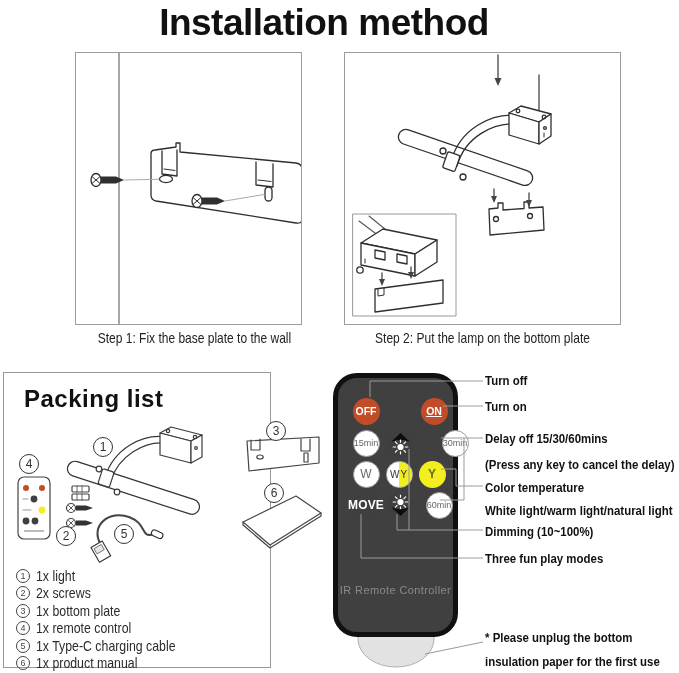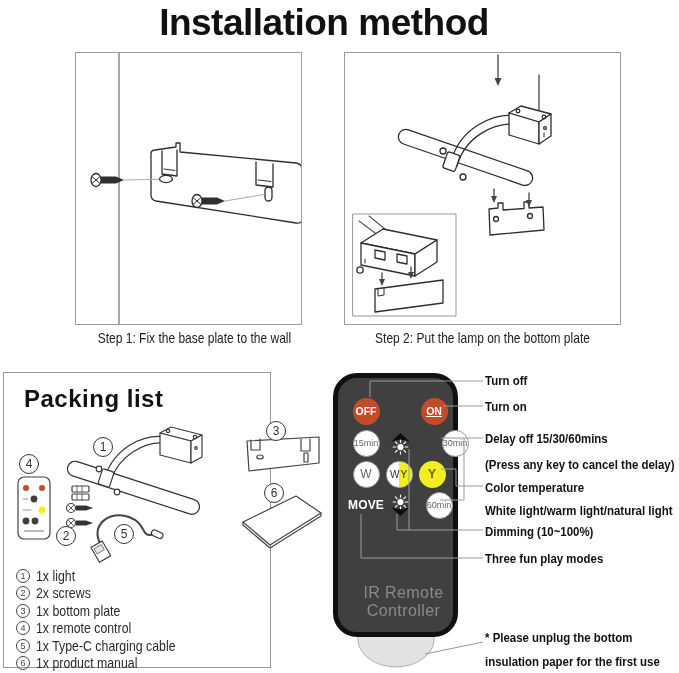--- a/index.html
+++ b/index.html
@@ -34,21 +34,21 @@
   .btn{position:absolute;width:27px;height:27px;border-radius:50%;display:flex;align-items:center;
        justify-content:center;box-sizing:border-box;font-weight:700;}
   .btn.red{background:#c24b28;color:#fff;font-size:10.5px;}
   .btn.outline{background:#fff;border:1px solid #9a9a9a;color:#666;font-weight:400;font-size:9px;}
   .btn.dark{background:#3f3f3f;color:#fff;}
   .btn.yellow{background:#f2ee20;color:#6b6b1e;font-size:12px;}
   .btn.split{background:linear-gradient(90deg,#fff 0 50%,#f2ee20 50% 100%);border:1px solid #bbb;
              color:#333;font-weight:400;font-size:10px;letter-spacing:1px;}
   .btn.move{font-size:12px;letter-spacing:0.2px;}
   .btn.wbtn{font-size:12px;}
-  .irlabel{position:absolute;left:8px;top:206px;width:100%;text-align:center;font-size:16px;
+  .irlabel{position:absolute;left:0;top:206px;width:100%;text-align:center;font-size:11px;
            color:#8a8a8a;letter-spacing:0.4px;}
   .tab{left:356px;top:632px;z-index:1;}
   
   .ann{left:485px;font-size:13px;font-weight:700;color:#111;white-space:nowrap;
        transform:scaleX(0.88);transform-origin:0 50%;}
   .lines{left:0;top:0;z-index:6;pointer-events:none;}
   svg{display:block;}
 </style>
 </head>
 <body>

